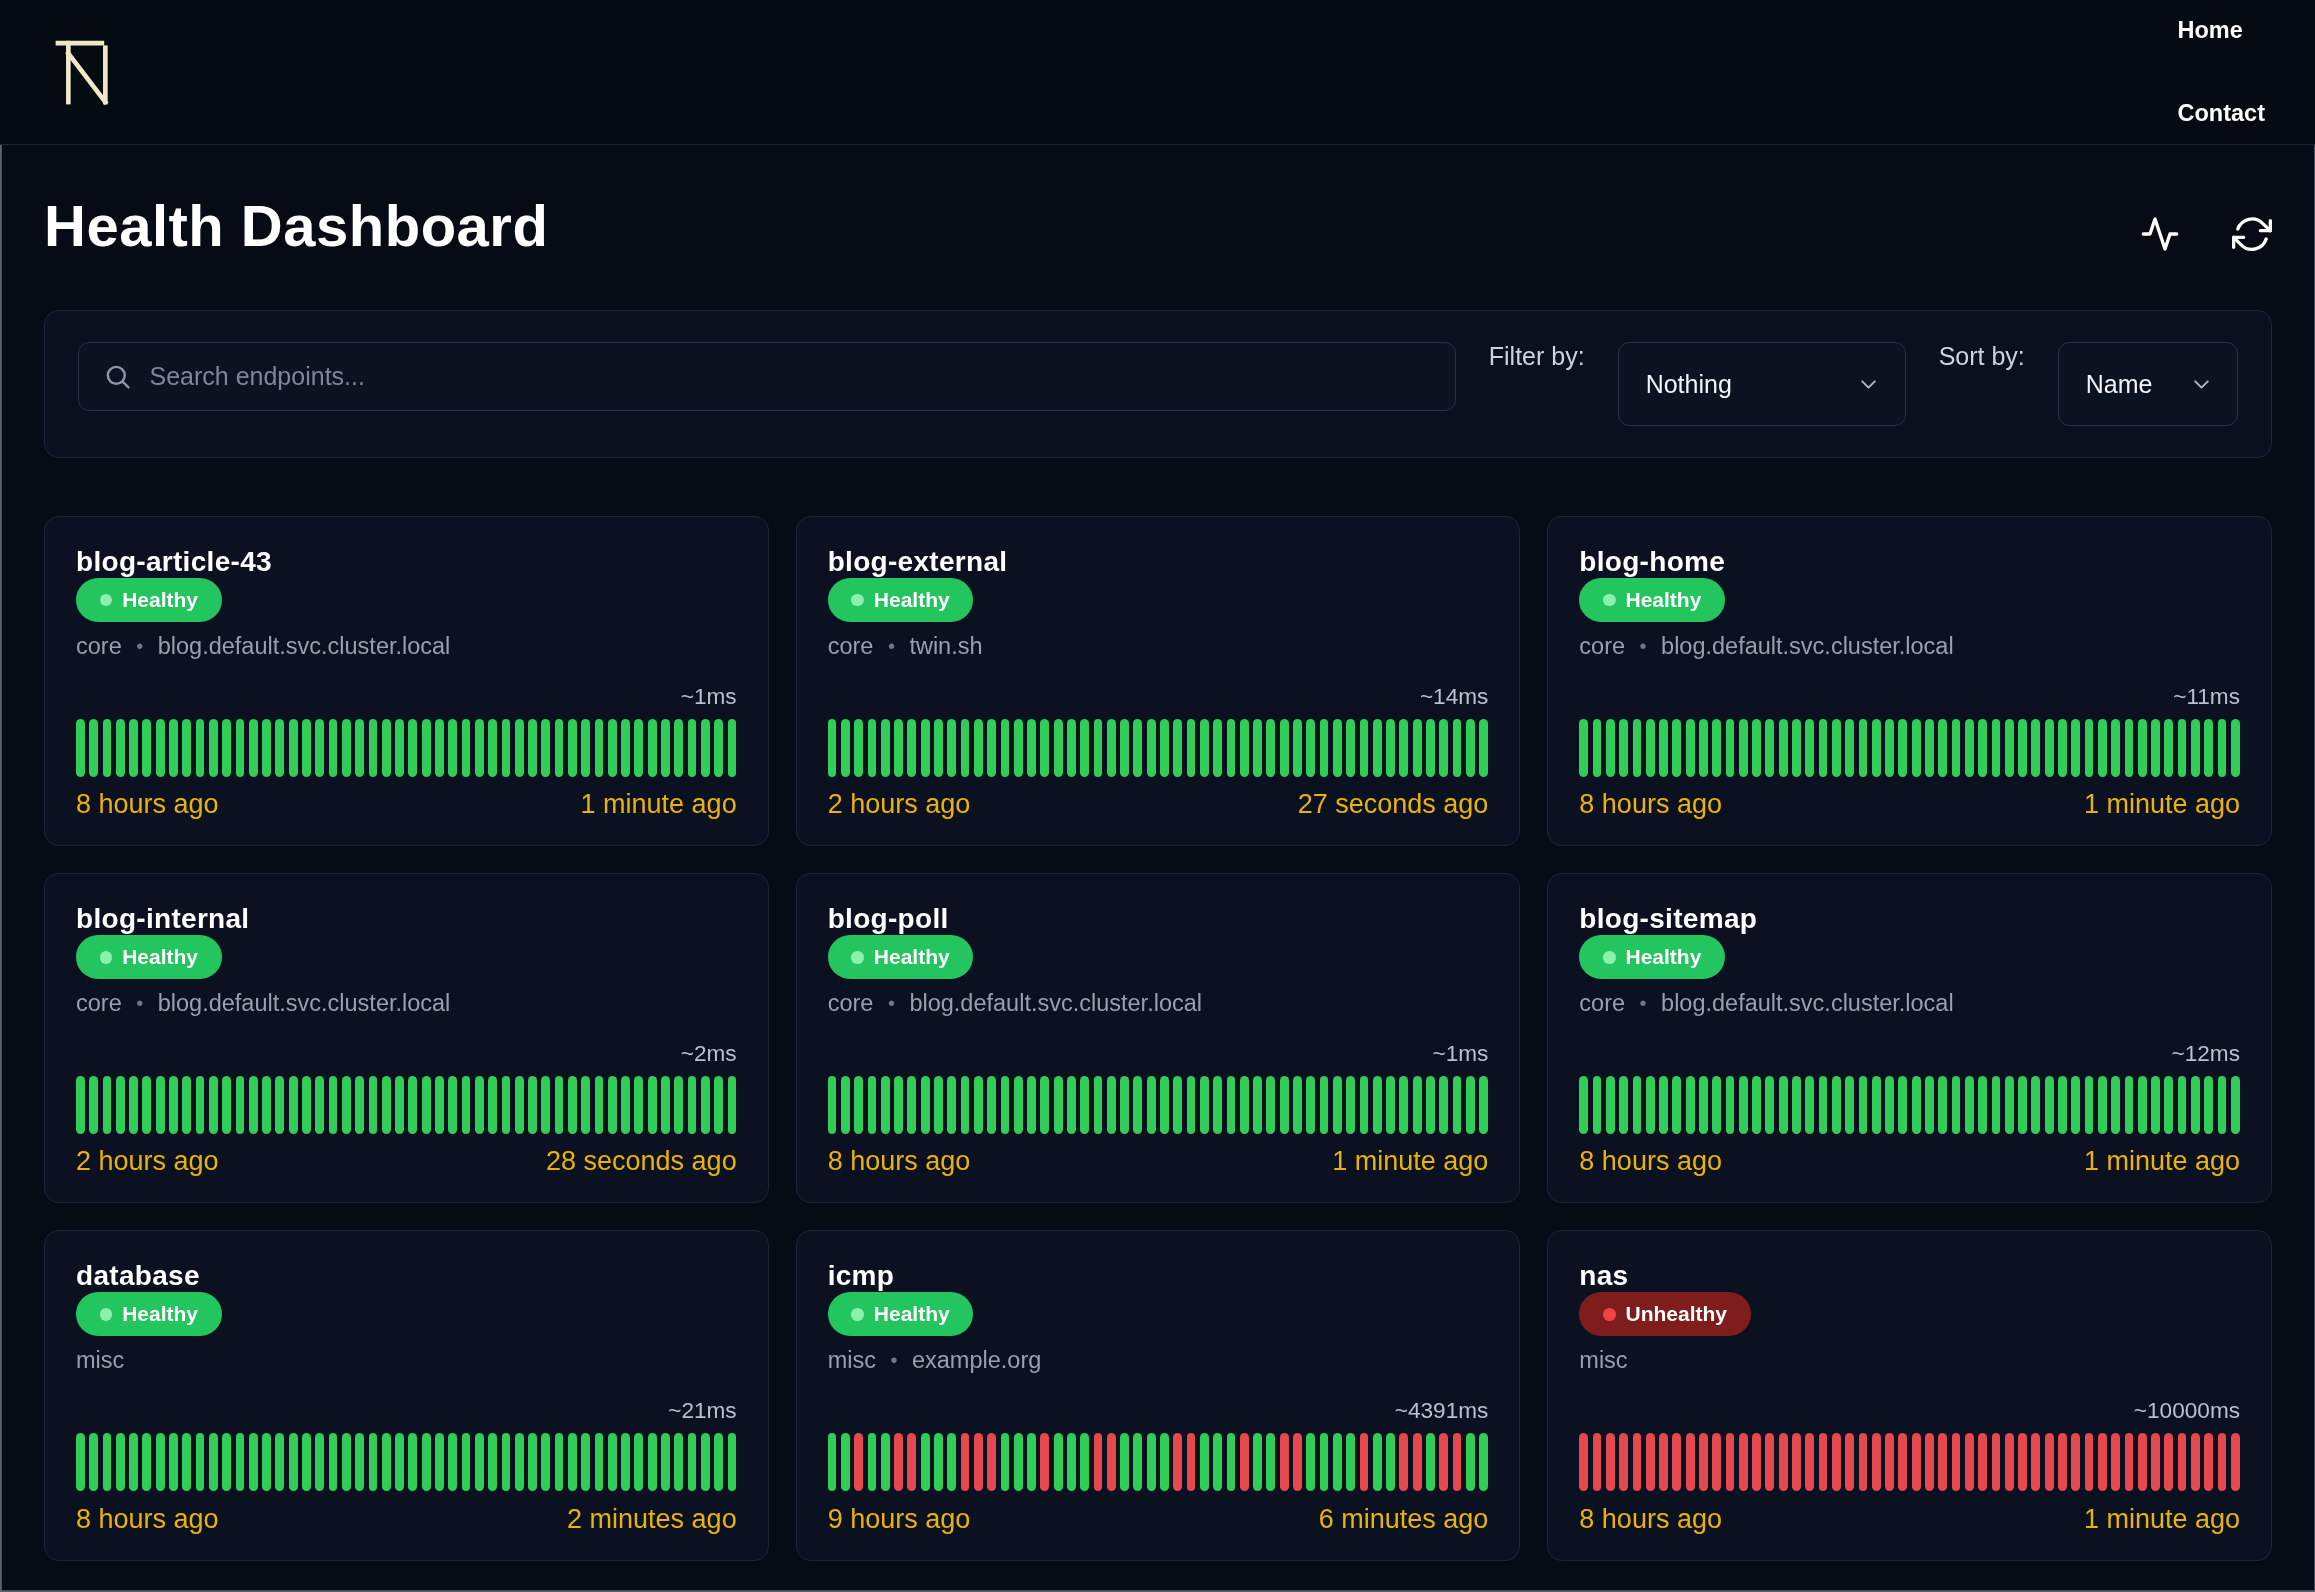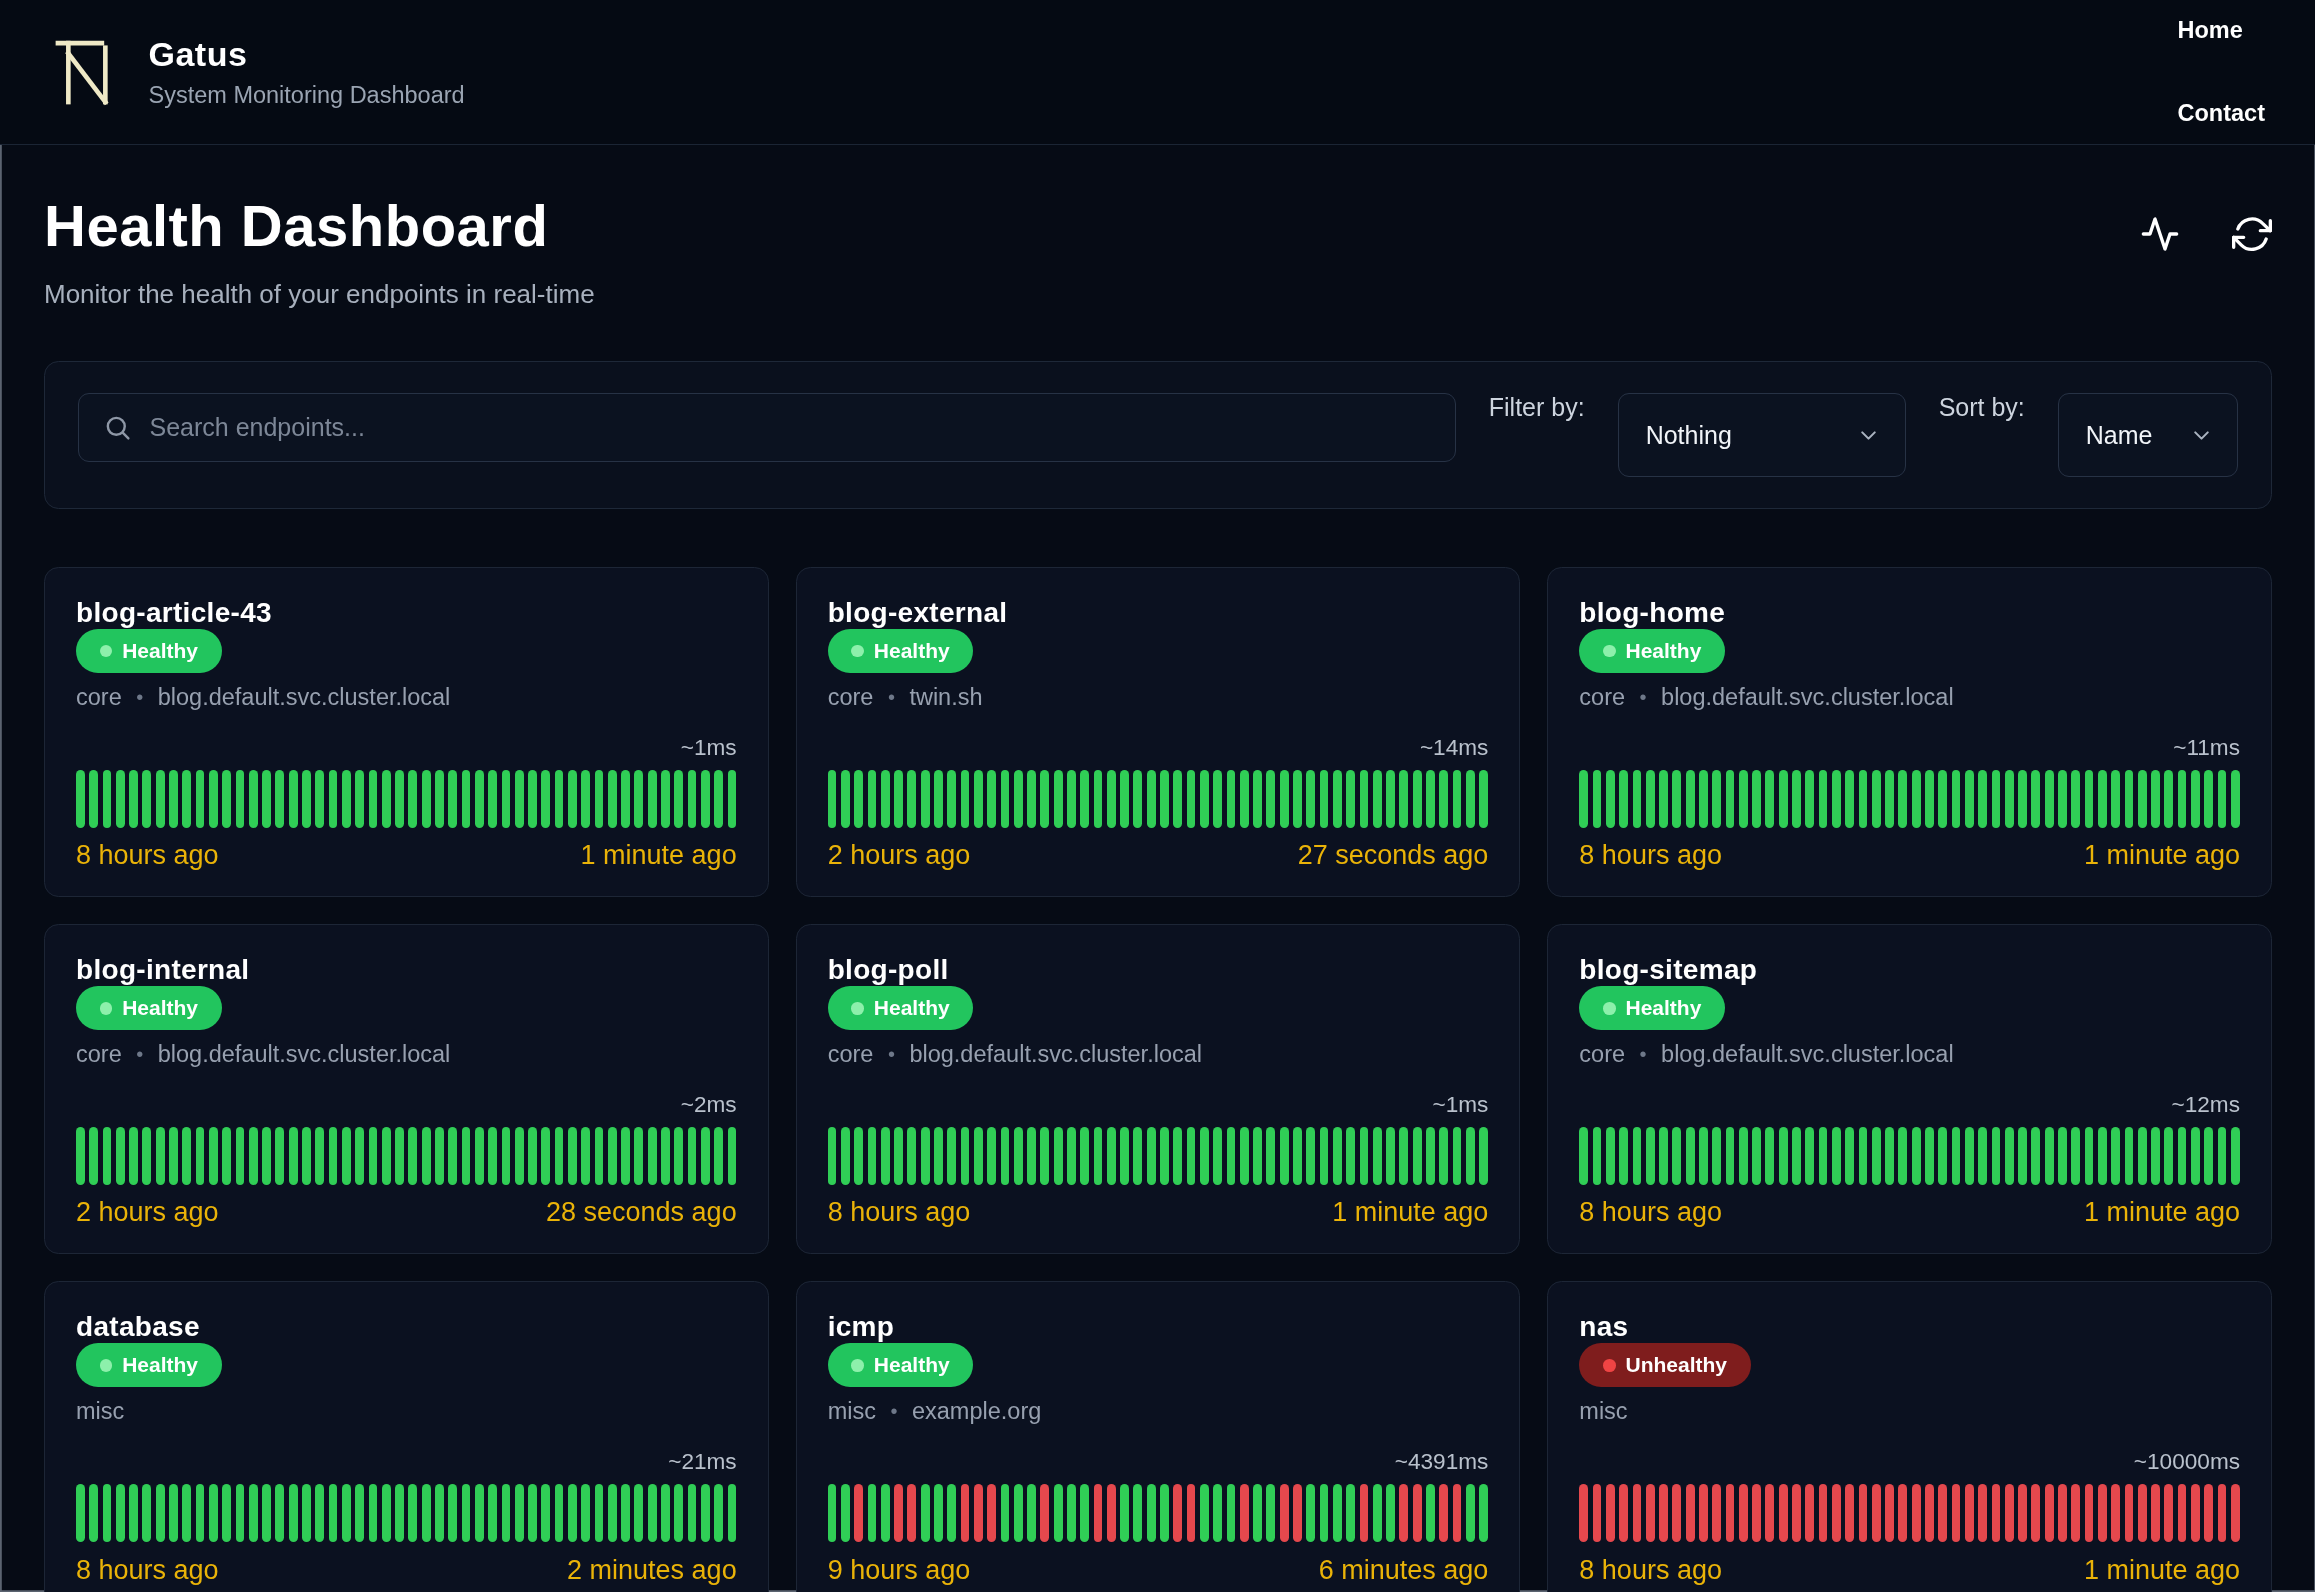--- a/index.html
+++ b/index.html
@@ -131,37 +131,32 @@
 <header class="site-header">
   <div class="logo-wrap">
     <svg class="logo-svg" viewBox="0 0 64 64">
       <g stroke="#efe9c6" stroke-width="4" fill="none" stroke-linecap="square">
         <path d="M6 7 H44"></path>
         <path d="M15 7 V58"></path>
         <path d="M15 16 L47 58"></path>
         <path d="M47 11 V58"></path>
       </g>
     </svg>
-    <div>
-      <div class="brand-name">Gatus</div>
-      <div class="brand-sub">System Monitoring Dashboard</div>
-    </div>
   </div>
   <nav class="nav">
     <a>Home</a>
     <a>Contact</a>
   </nav>
 </header>
 
 <main class="main">
 
   <div class="page-head">
     <div>
       <h1 class="page-title">Health Dashboard</h1>
-      <div class="page-sub">Monitor the health of your endpoints in real-time</div>
     </div>
     <div class="head-actions">
       <button class="icon-btn" title="">
         <svg viewBox="0 0 24 24">
             <polyline points="22 12 18 12 15 21 9 3 6 12 2 12"></polyline>
           </svg>
       </button>
       <button class="icon-btn" title="">
         <svg viewBox="0 0 24 24">
           <polyline points="23 4 23 10 17 10"></polyline>

